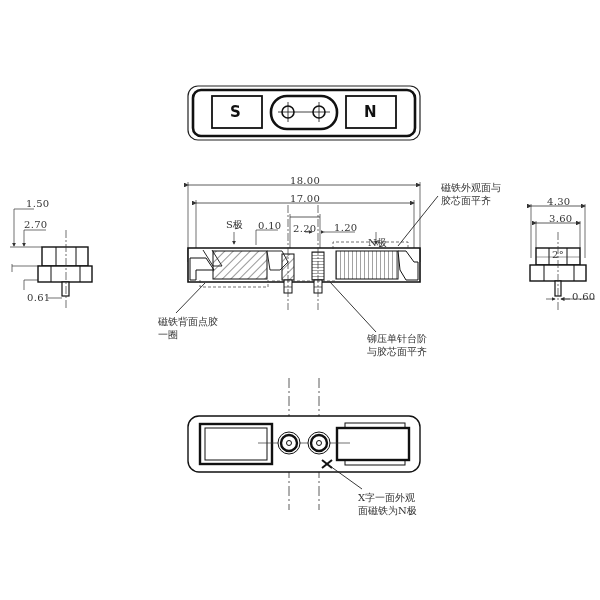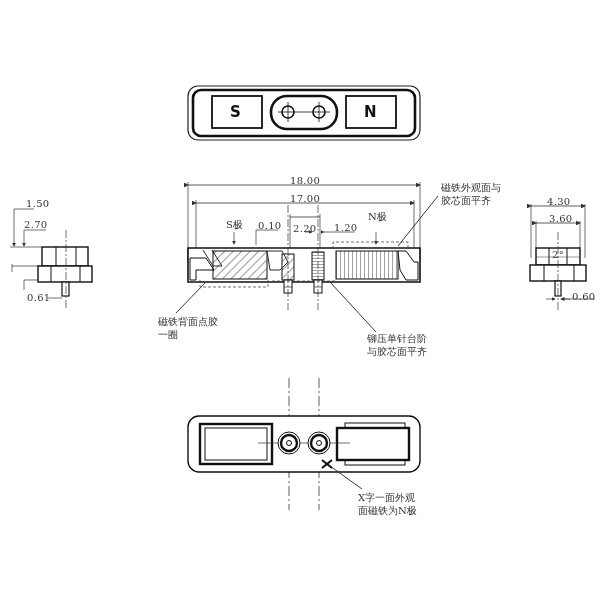--- a/index.html
+++ b/index.html
@@ -159,21 +159,21 @@
 
 <div class="pole" style="left:230px; top:103px;">S</div>
 <div class="pole" style="left:364px; top:103px;">N</div>
 
 <div class="lbl dim" style="left:290px; top:175px;">18.00</div>
 <div class="lbl dim" style="left:290px; top:193px;">17.00</div>
 <div class="lbl dim" style="left:293px; top:207px;margin-top:16px;">2.20</div>
 <div class="lbl dim" style="left:258px; top:220px;">0.10</div>
 <div class="lbl dim" style="left:334px; top:222px;text-align:right;">1.20</div>
 <div class="lbl" style="left:226px; top:219px;">S极</div>
-<div class="lbl" style="left:368px; top:211px;">N极</div>
+<div class="lbl" style="left:368px; top:237px;">N极</div>
 
 <div class="lbl" style="left:441px; top:182px;">磁铁外观面与</div>
 <div class="lbl" style="left:441px; top:195px;">胶芯面平齐</div>
 <div class="lbl" style="left:158px; top:316px;">磁铁背面点胶</div>
 <div class="lbl" style="left:158px; top:329px;">一圈</div>
 <div class="lbl" style="left:367px; top:333px;">铆压单针台阶</div>
 <div class="lbl" style="left:367px; top:346px;">与胶芯面平齐</div>
 
 <div class="lbl dim" style="left:13px; top:198px;margin-left:13px;">1.50</div>
 <div class="lbl dim" style="left:24px; top:219px;text-align:center;">2.70</div>

